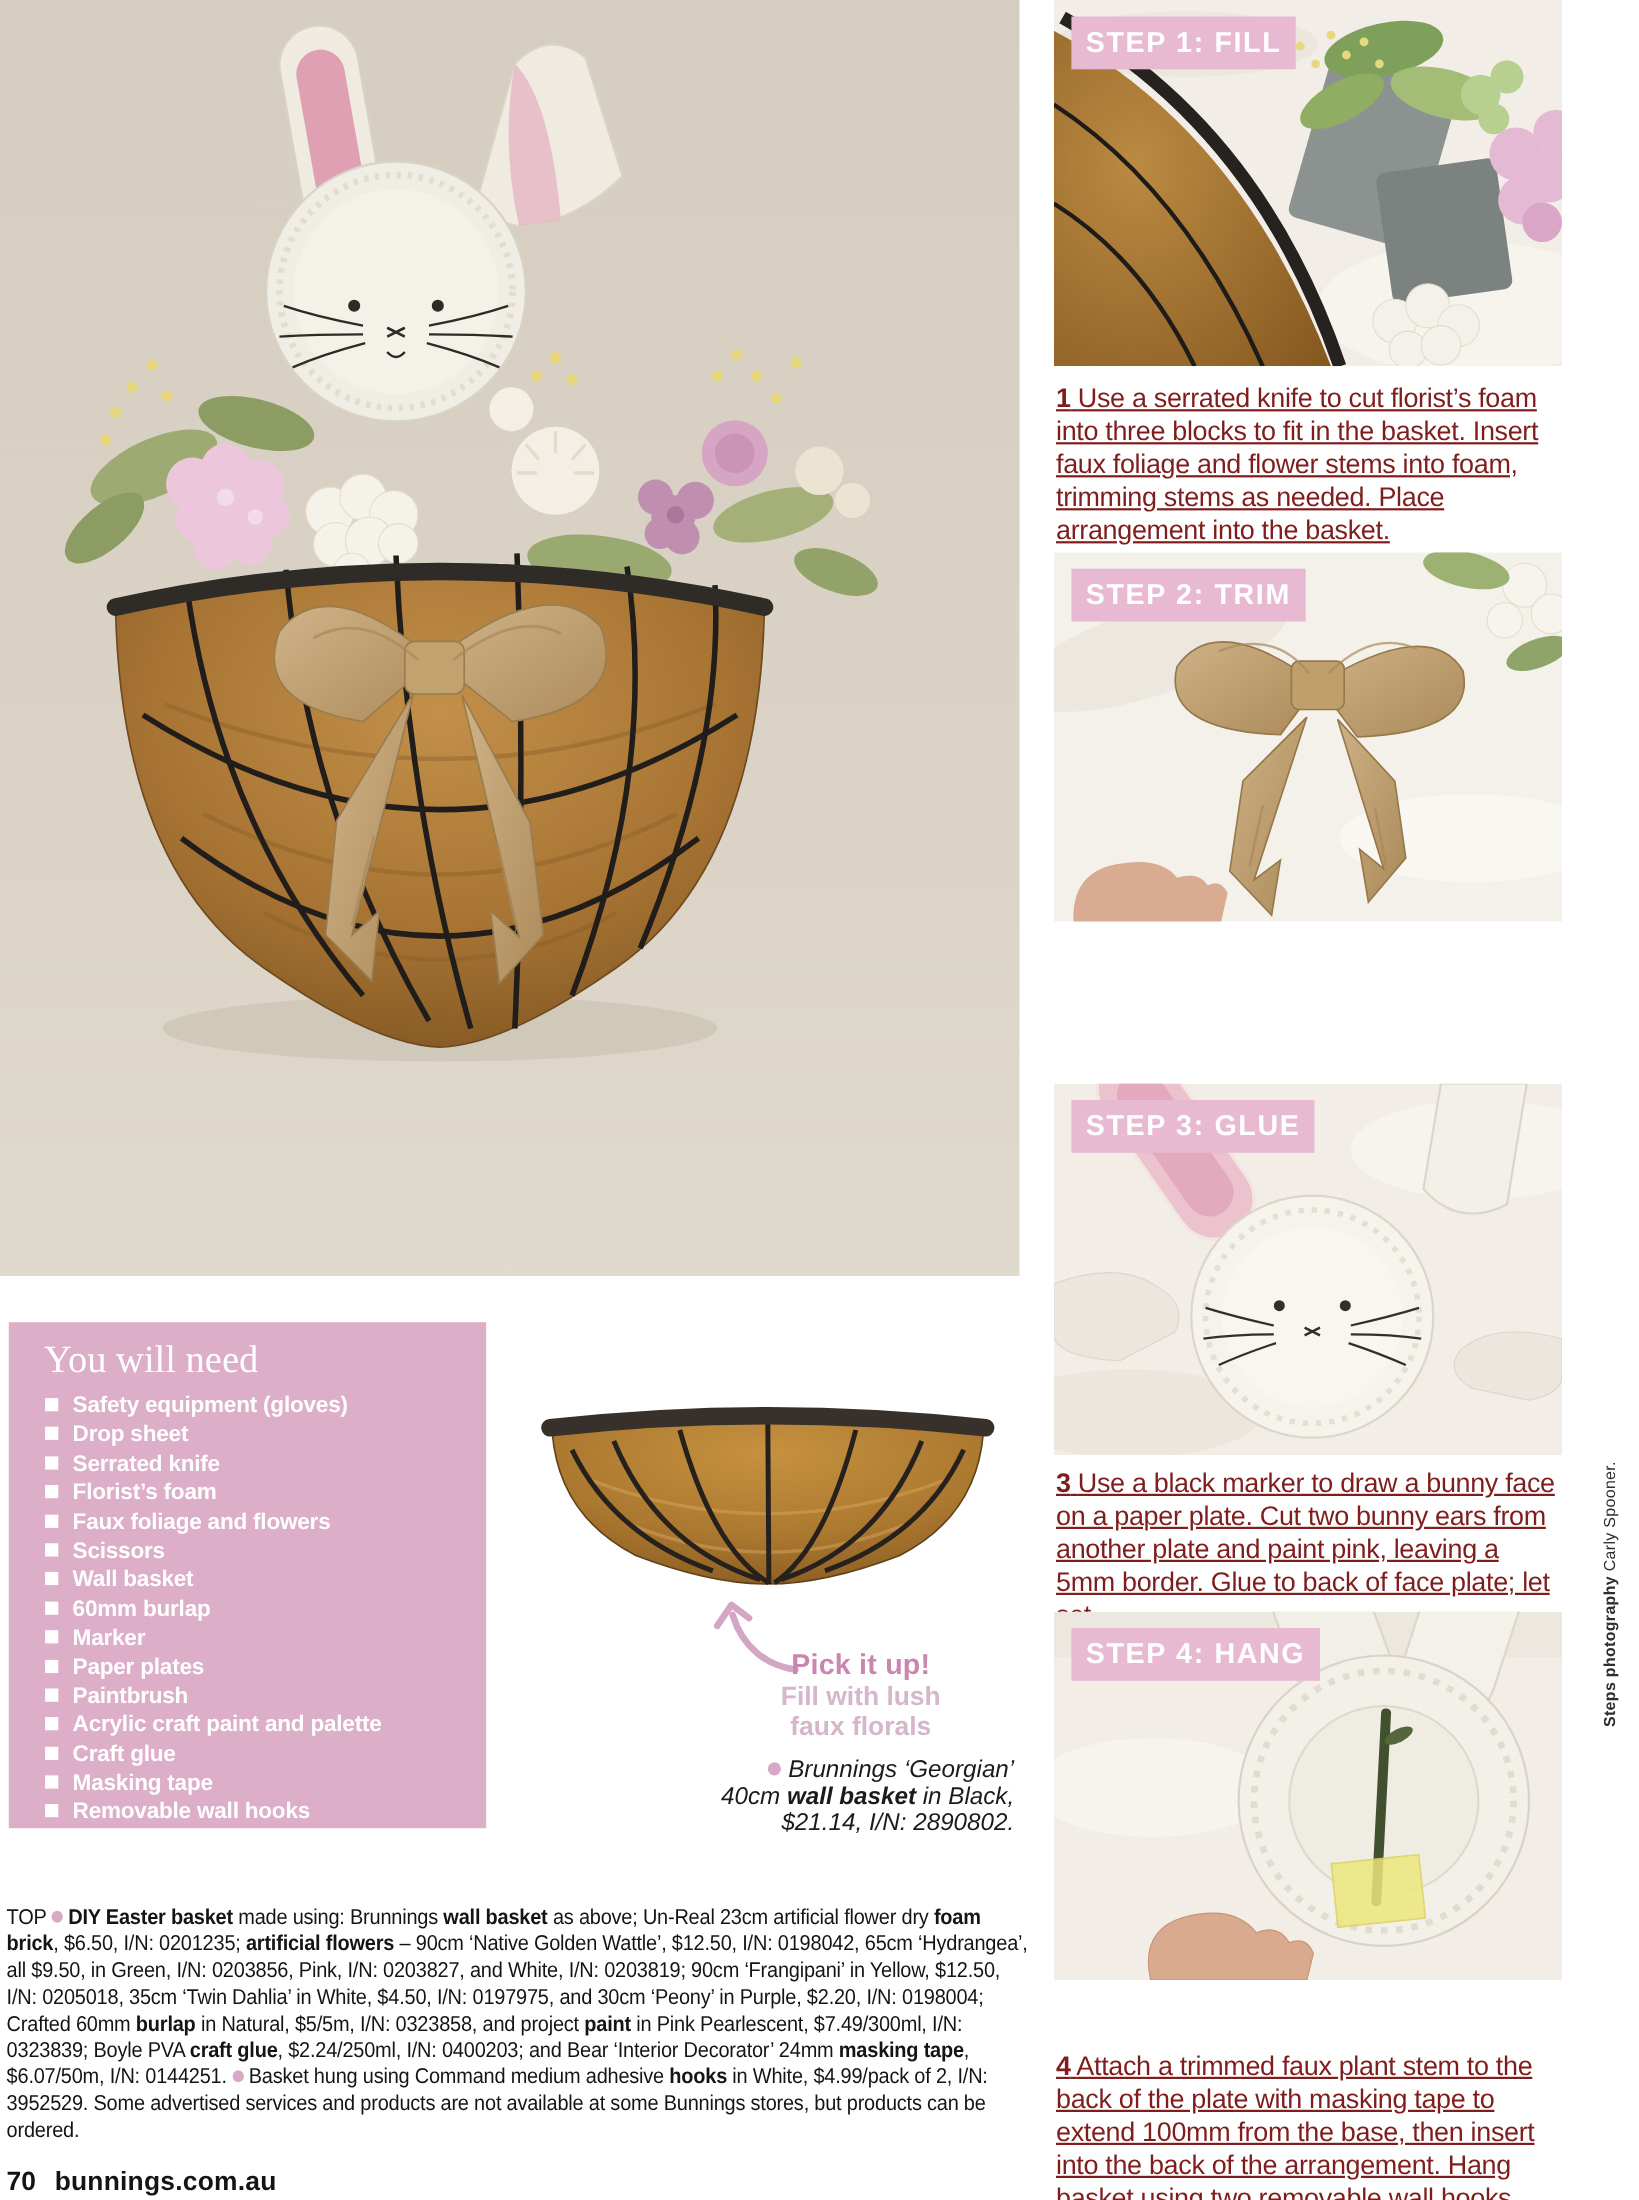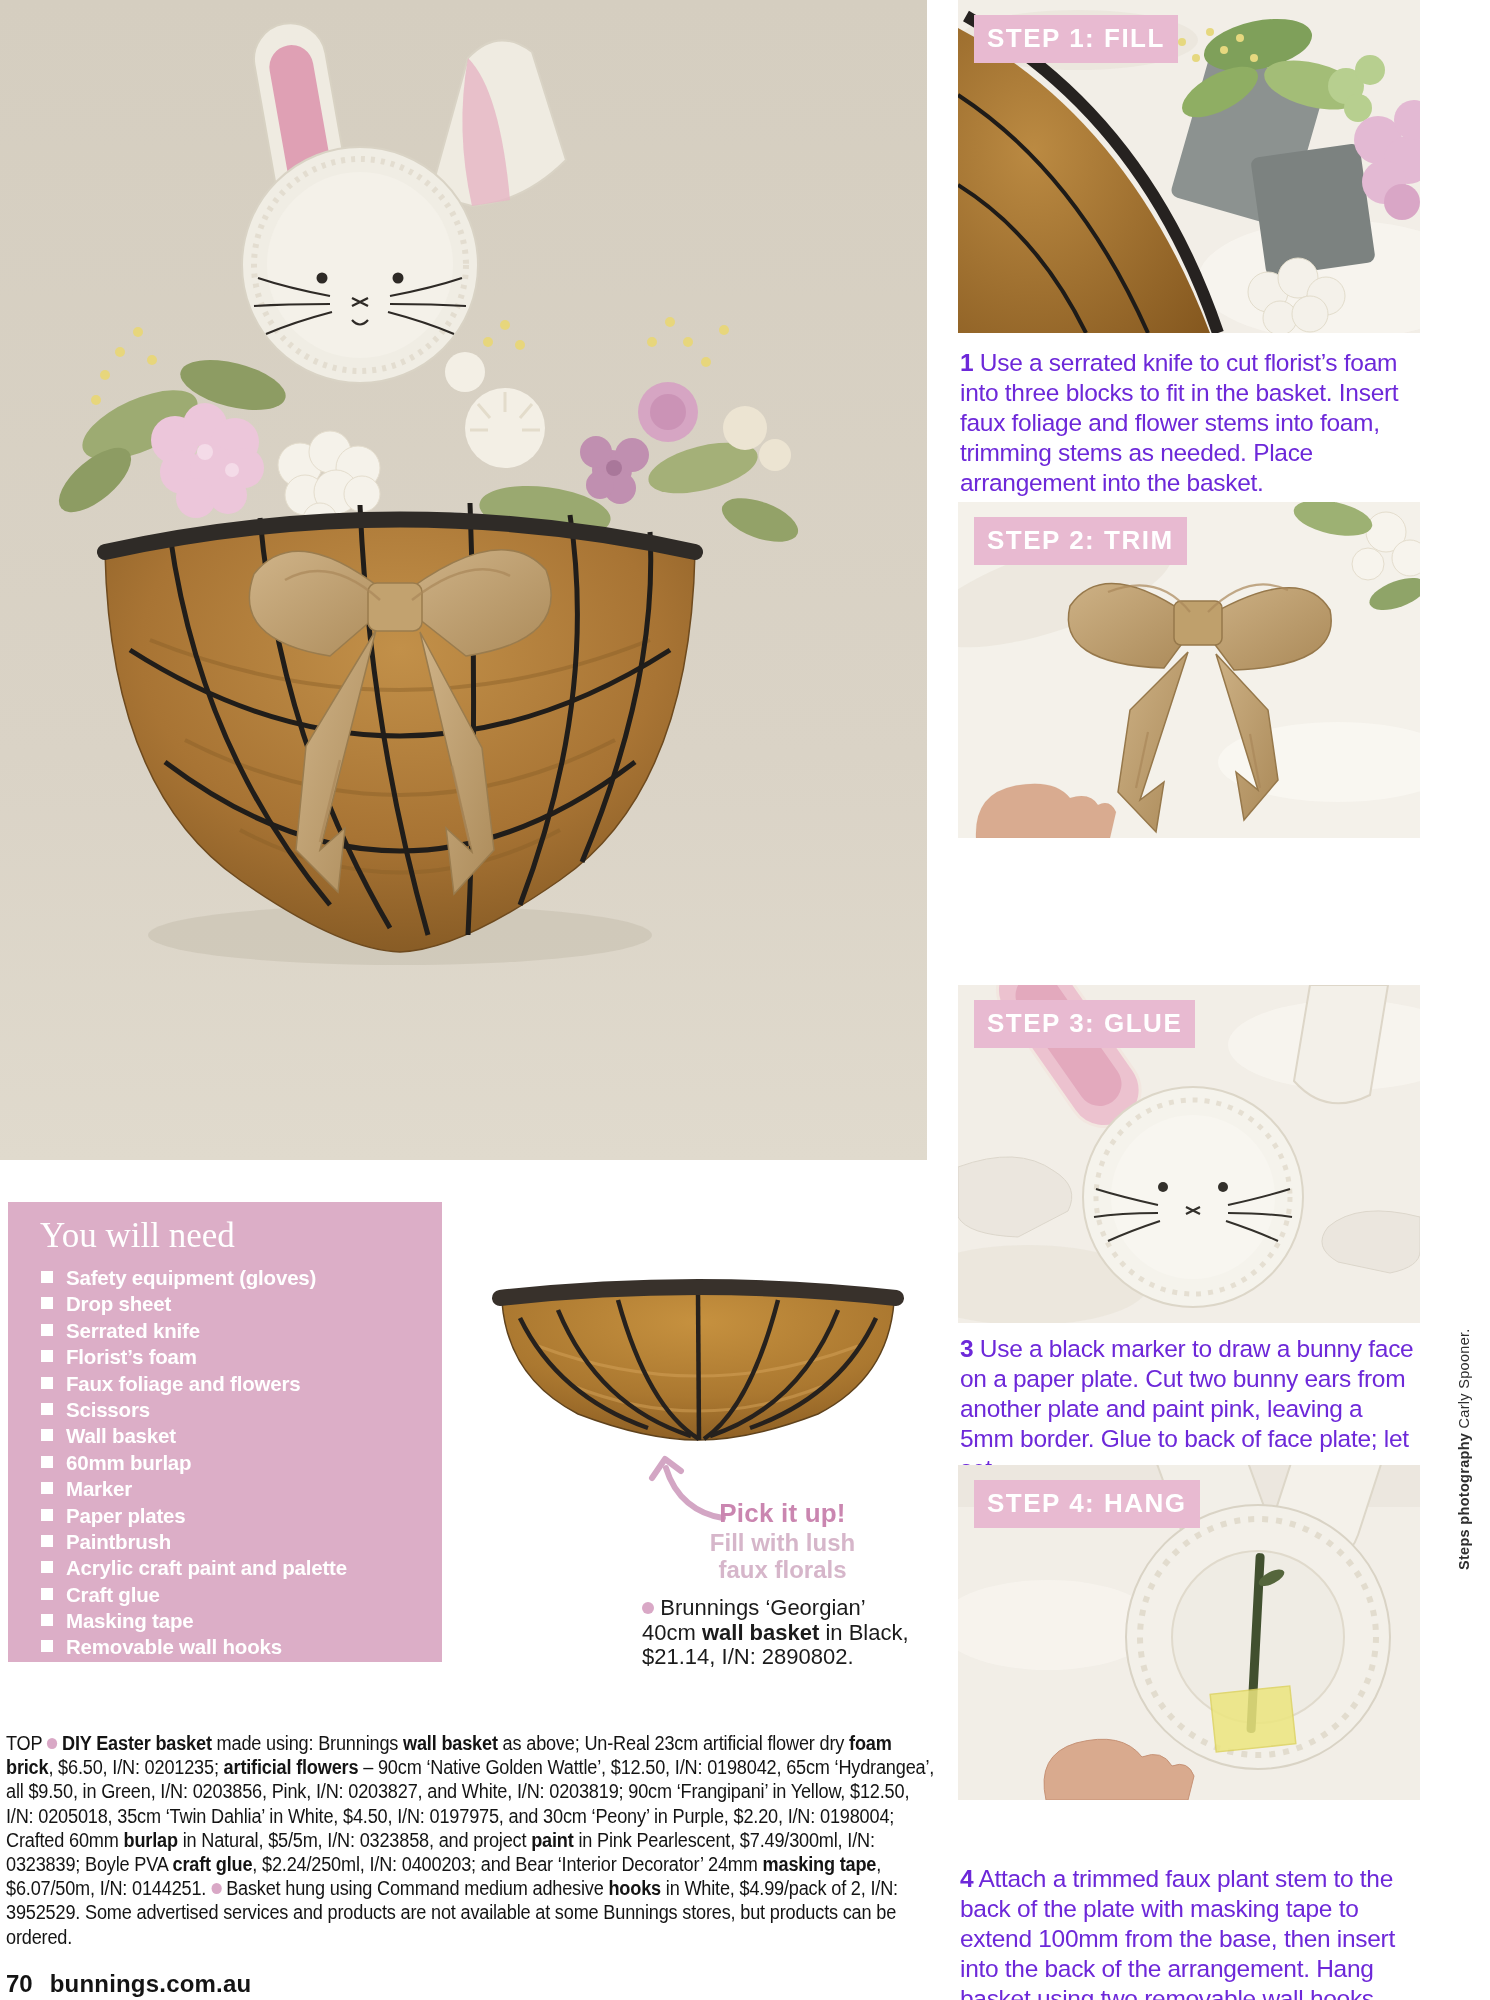--- a/index.html
+++ b/index.html
@@ -24,36 +24,36 @@
   .need-list li{display:flex;align-items:flex-start;height:26.4px;color:#ffffff;
                 font-size:20.5px;font-weight:700;letter-spacing:-0.2px;}
   .sq{flex:0 0 auto;width:12px;height:12px;background:#ffffff;margin:5px 13px 0 0;}
 
   
   .basket-figure{position:absolute;left:488px;top:1256px;width:420px;height:190px;margin:0;}
   .arrow{position:absolute;left:643px;top:1452px;}
   .pickup{position:absolute;left:655px;top:1498px;width:255px;text-align:center;}
   .pick-line{font-size:26px;font-weight:800;color:#ca86b0;letter-spacing:0.2px;}
   .fill-line{font-size:24px;font-weight:700;color:#d6b6ca;line-height:27px;}
-  .basket-caption{position:absolute;left:642px;top:1596px;width:280px;margin:0;text-align:left;
-                  font-size:22px;line-height:24.6px;color:#1b1b1b;font-weight:500;}
+  .basket-caption{position:absolute;left:642px;top:1596px;width:280px;margin:0;text-align:right;
+                  font-size:22px;line-height:24.6px;color:#1b1b1b;font-weight:500;font-style:italic;}
   .basket-caption .b{font-weight:800;}
   .pink-dot{display:inline-block;width:0.55em;height:0.55em;border-radius:50%;
             background:#d9a8c6;vertical-align:0.05em;}
 
   
   .steps{position:absolute;left:958px;top:0;width:463px;height:2000px;}
   .step-photo{position:absolute;left:0;width:462px;overflow:hidden;}
   .step-photo svg{display:block;}
   .p0{top:0;height:333px;} .p1{top:502px;height:336px;}
   .p2{top:985px;height:338px;} .p3{top:1465px;height:335px;}
   .badge{position:absolute;left:16px;top:15px;background:#e8bad1;color:#ffffff;
          font-size:26px;font-weight:800;letter-spacing:1.5px;padding:8px 13px 9px;white-space:nowrap;}
   .step-text{position:absolute;left:2px;width:460px;margin:0;font-size:24.5px;line-height:30px;
-             color:#6d28d9;letter-spacing:-0.3px;}
+             color:#7f1d1d;letter-spacing:-0.3px;text-decoration:underline;}
   .step-text b{font-weight:800;}
   .t0{top:348px;} .t1{top:853px;} .t2{top:1334px;} .t3{top:1864px;}
 
   
   .fine-print{position:absolute;left:6px;top:1731px;width:1000px;margin:0;
               transform:scaleX(0.93);transform-origin:0 0;
               font-size:19.5px;line-height:24.2px;color:#141414;letter-spacing:-0.2px;}
   .fine-print .b{font-weight:800;}
   .fine-print .pink-dot{width:11px;height:11px;}
 

